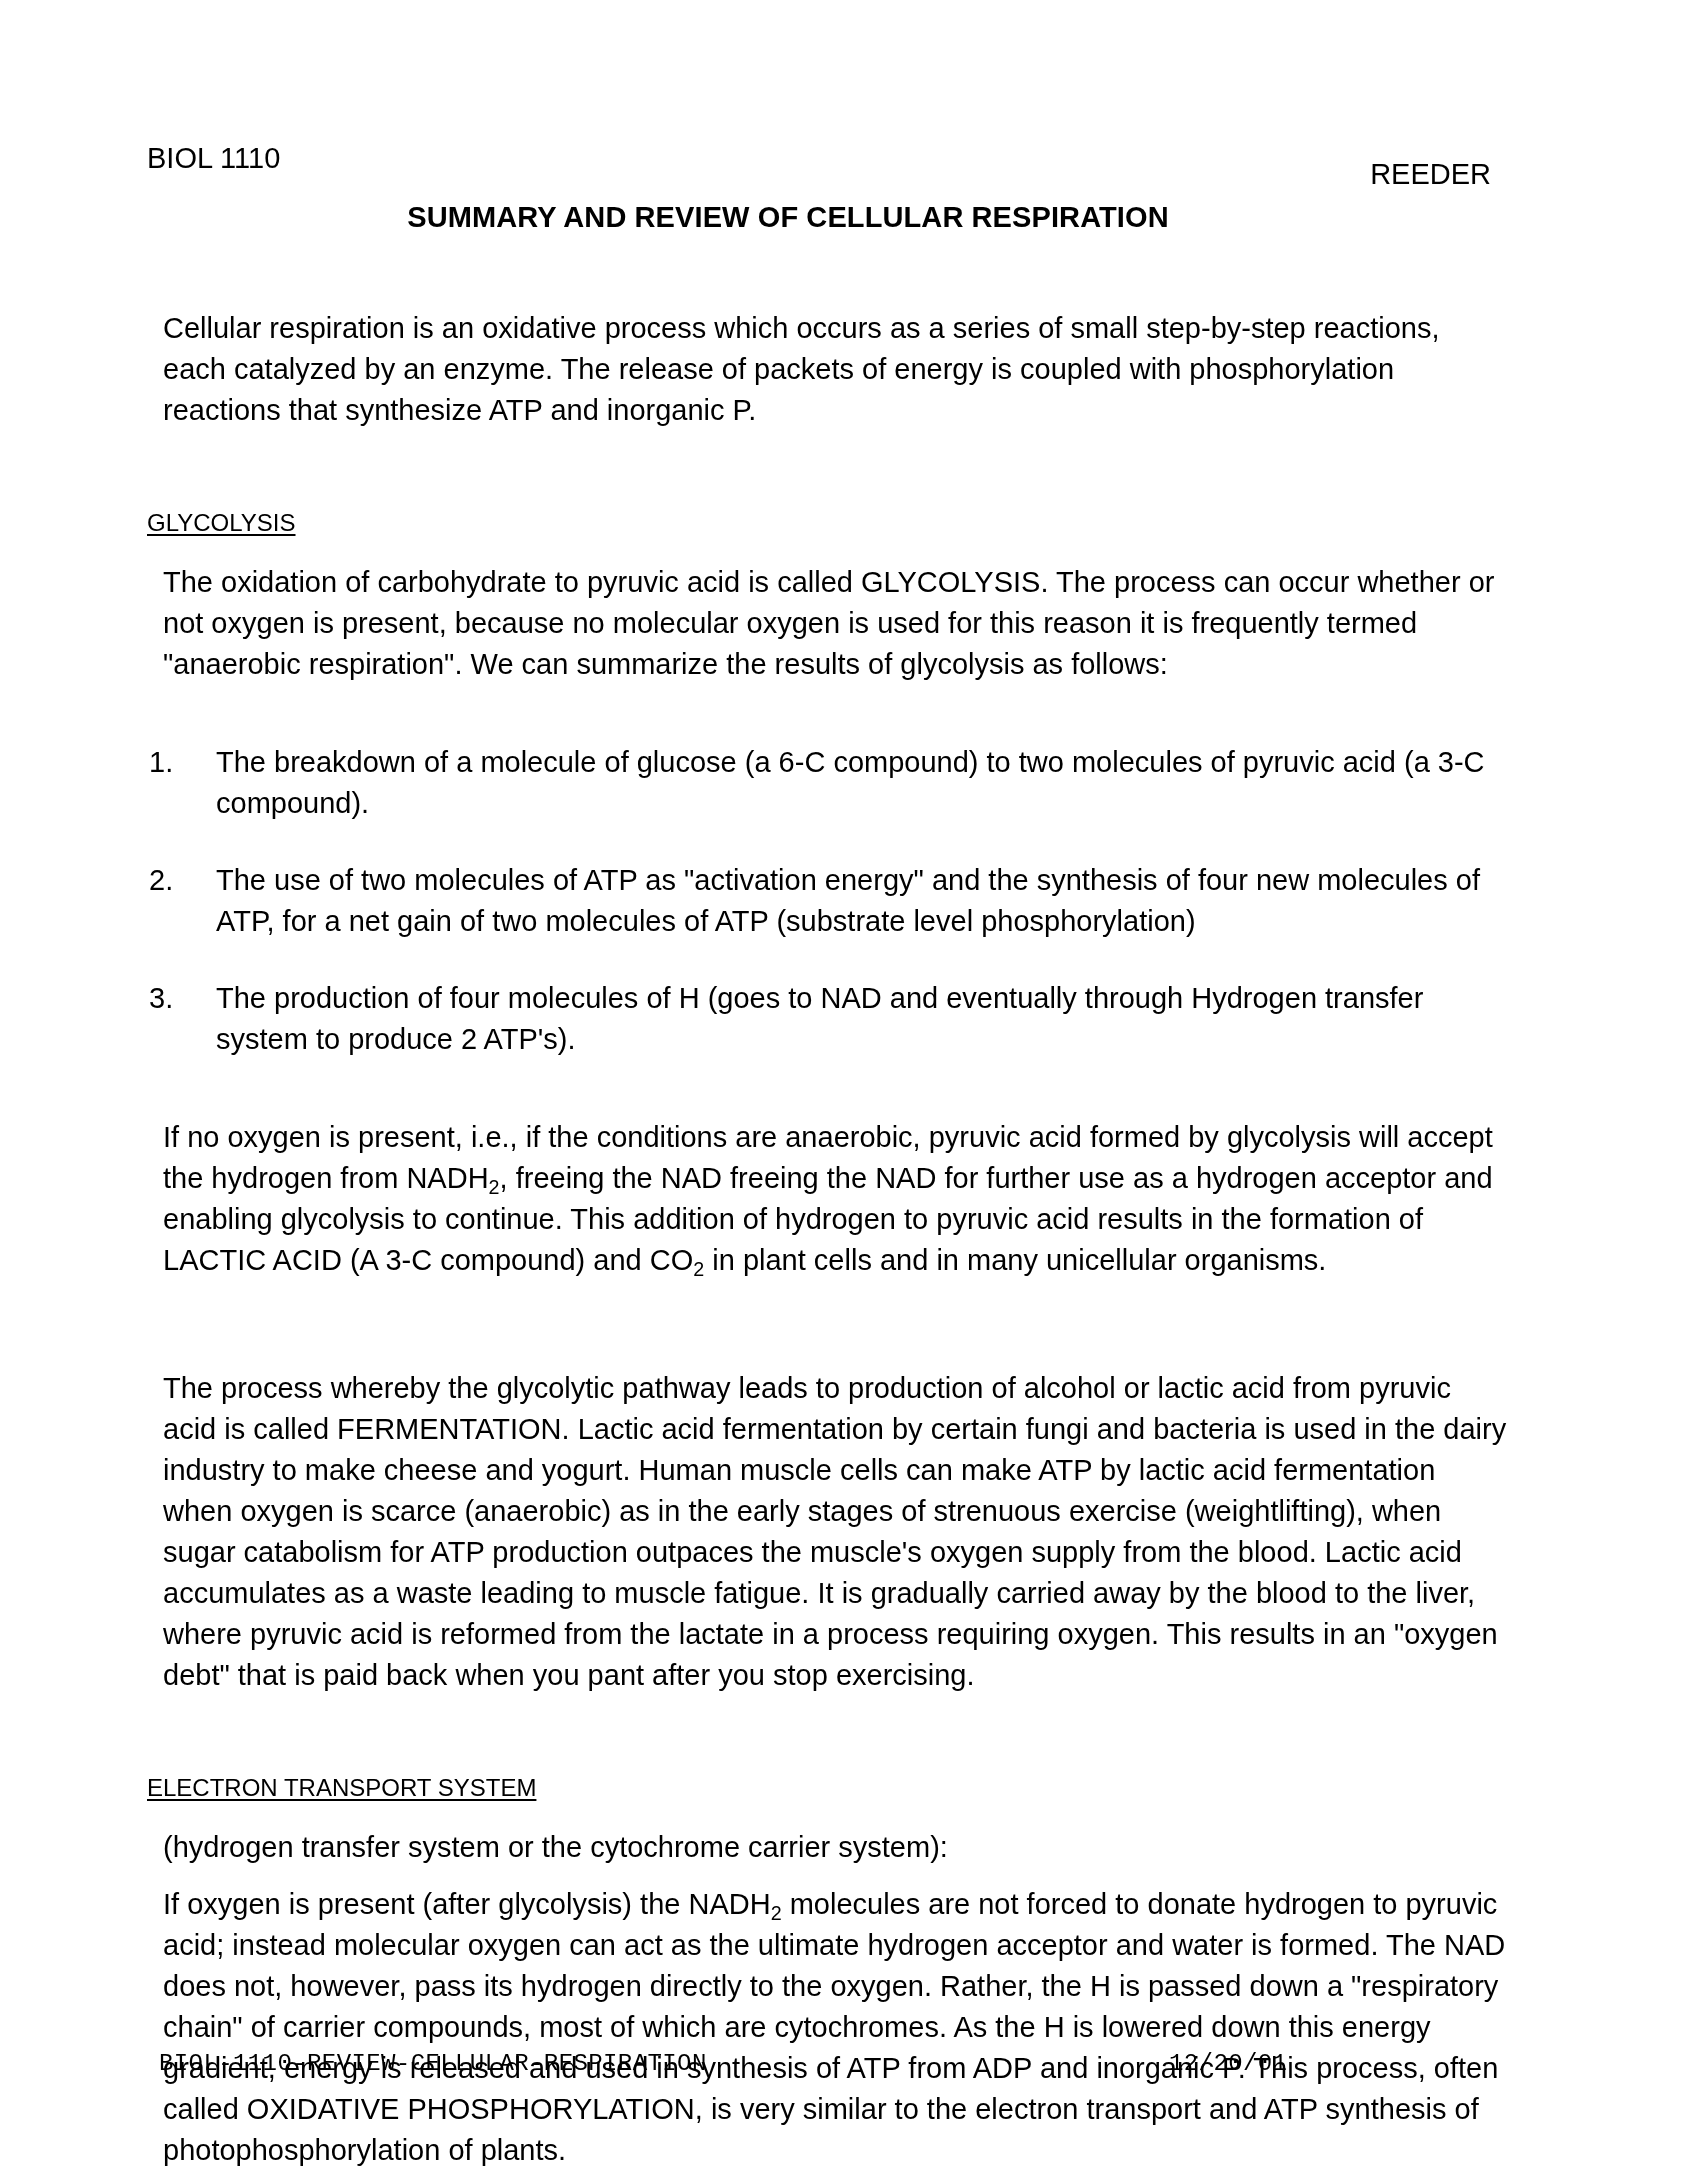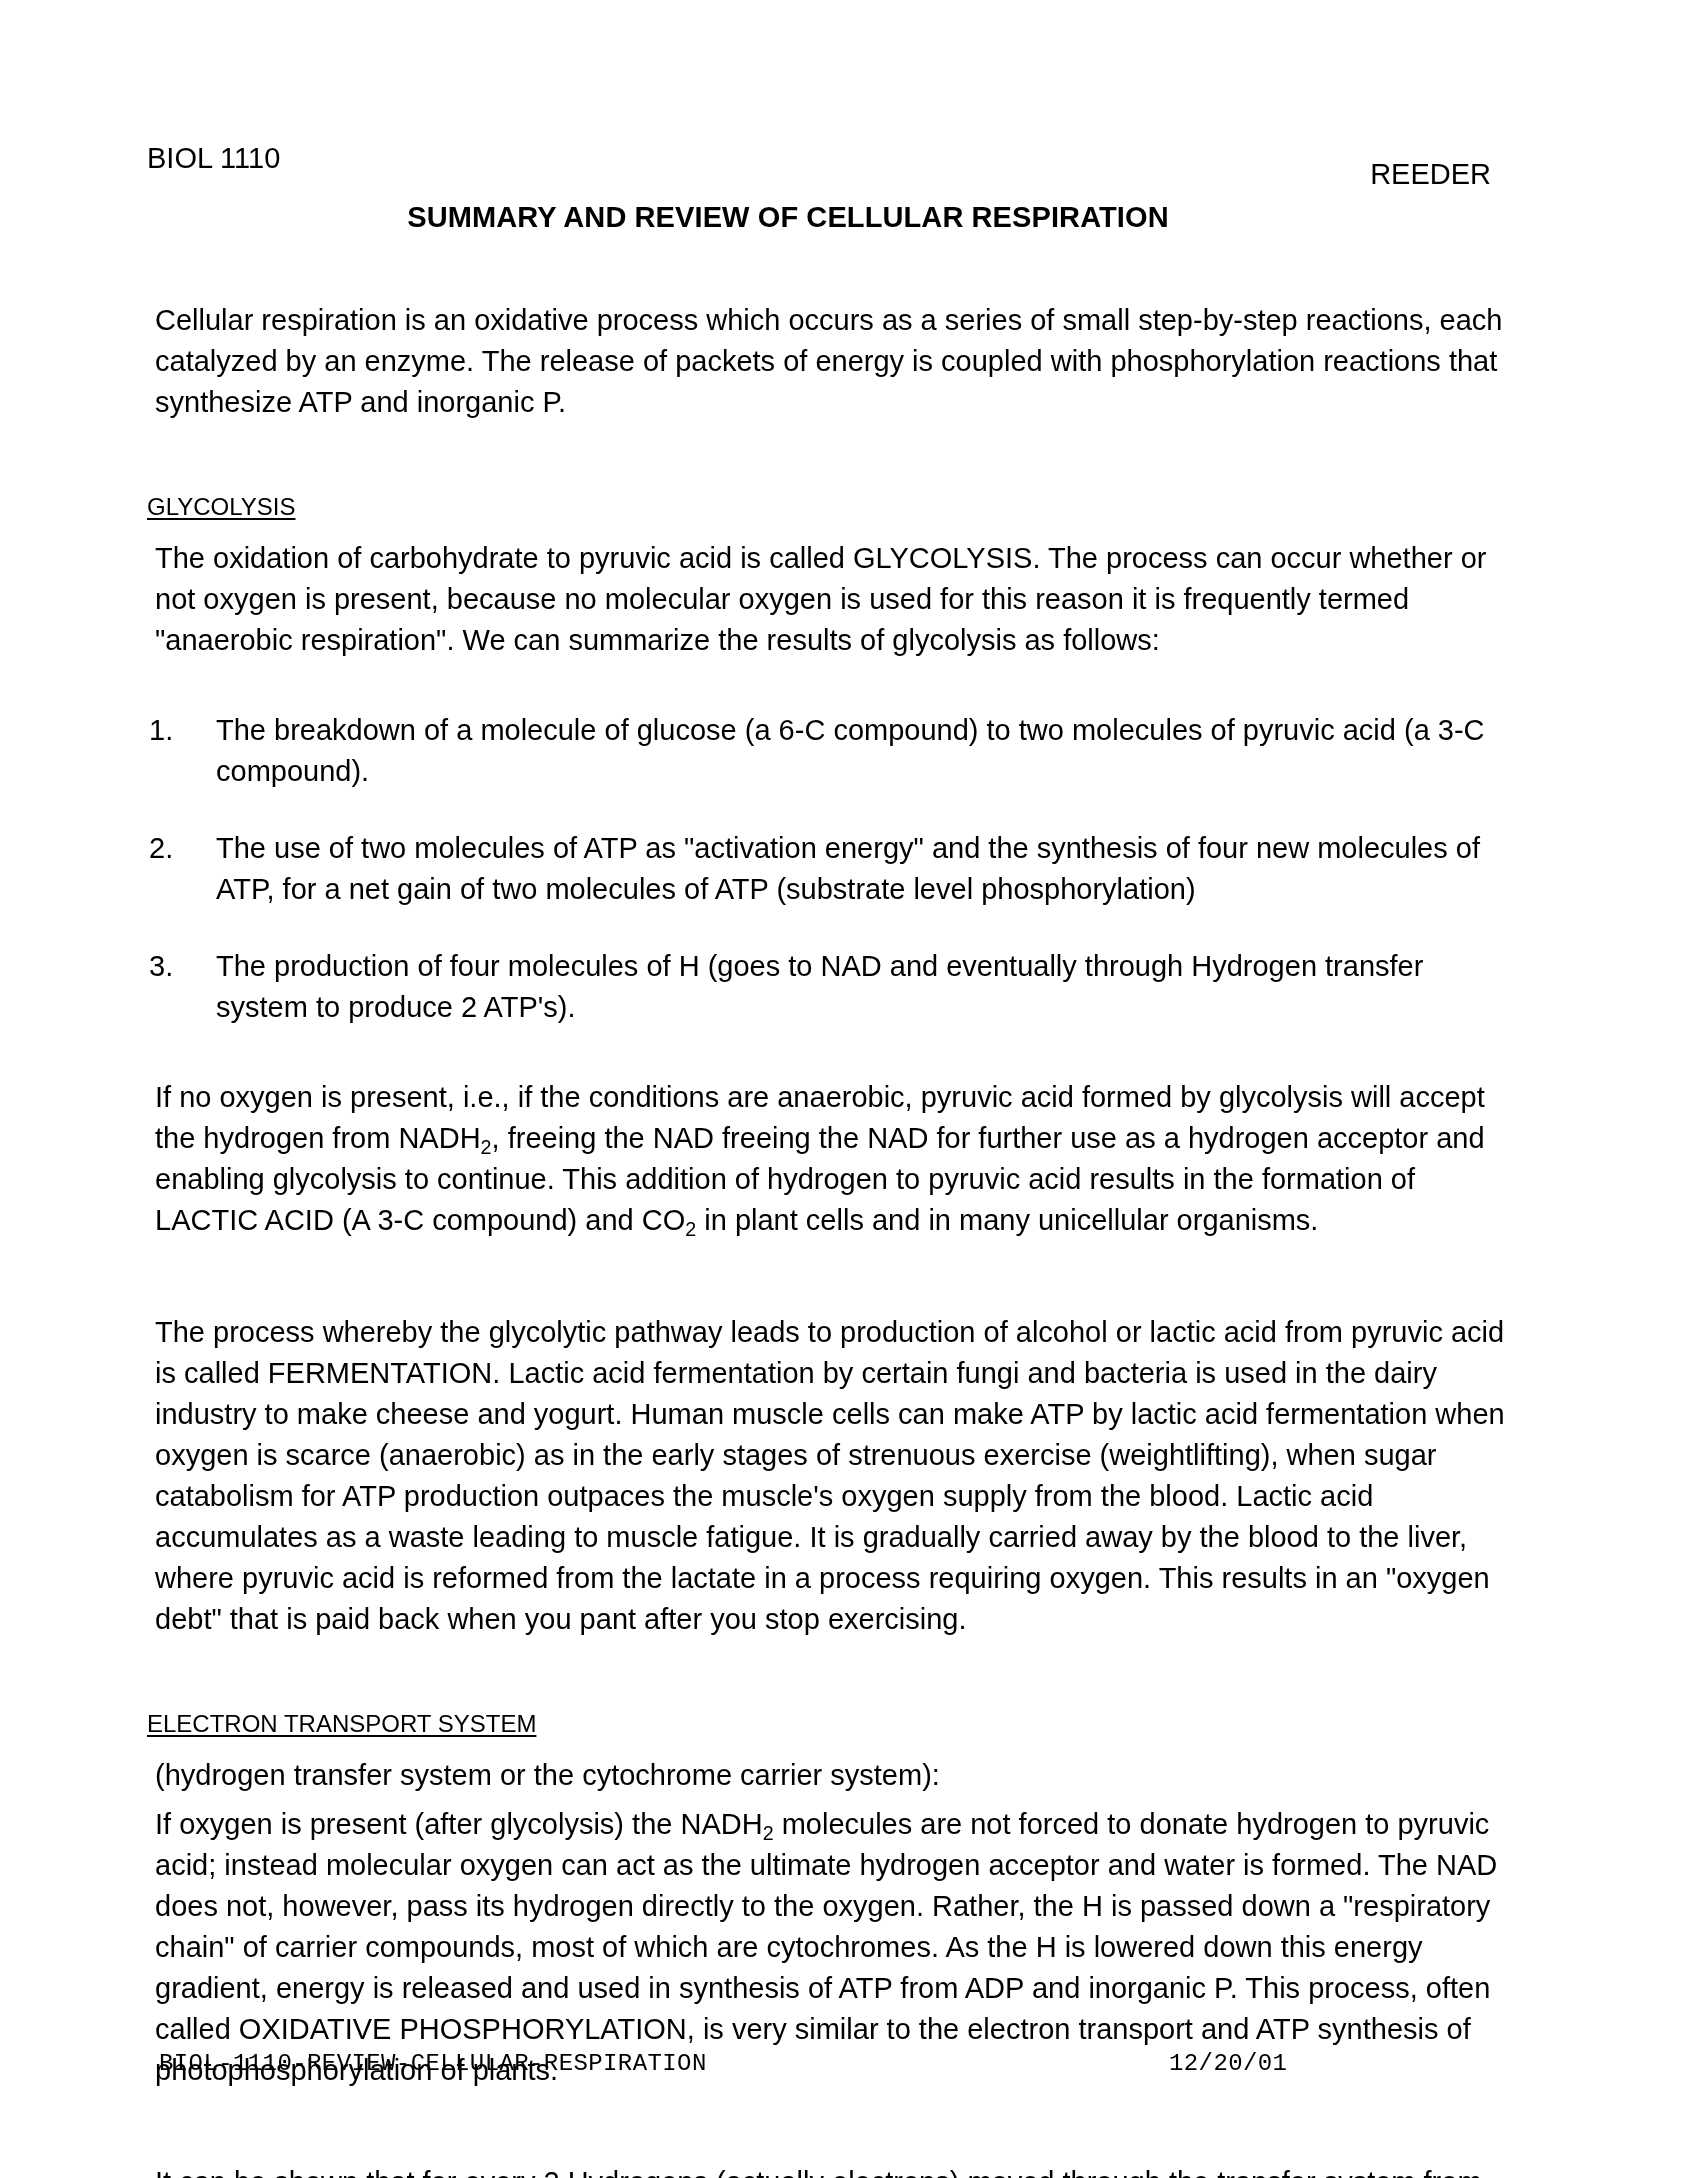--- a/index.html
+++ b/index.html
@@ -58,21 +58,21 @@
     line-height: 40px;
     margin-top: 18px;
     letter-spacing: 0.1px;
     padding-right: 94px;
   }
 
   
   p.para {
     font-size: 29px;
     line-height: 41px;
-    margin: 8px;
+    margin: 16px;
     text-align: left;
     white-space: normal;
   }
 
   .gap-lg { height: 55px; }
   .gap-md { height: 41px; }
 
   .section-head {
     font-size: 24px;
     line-height: 41px;

